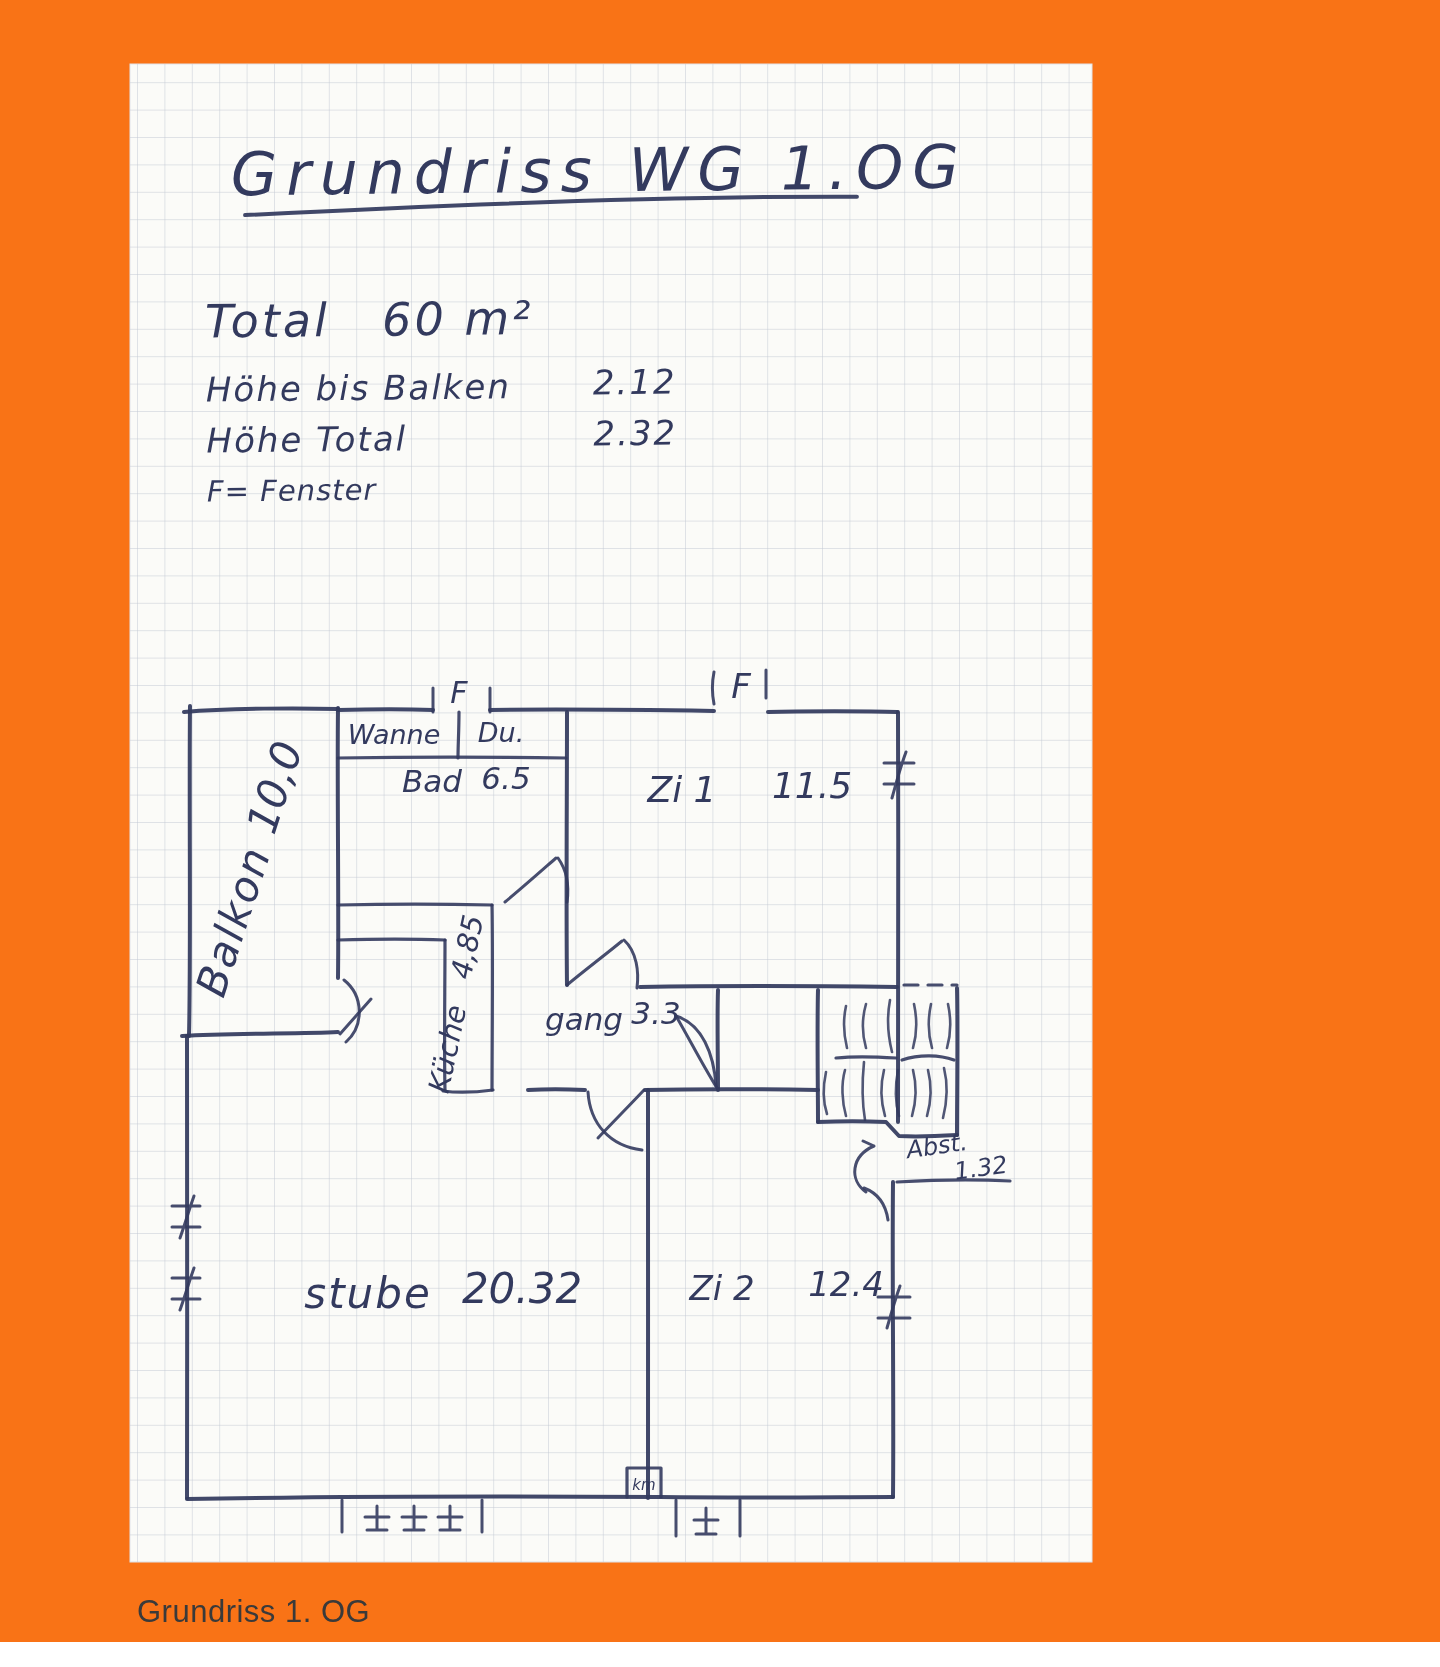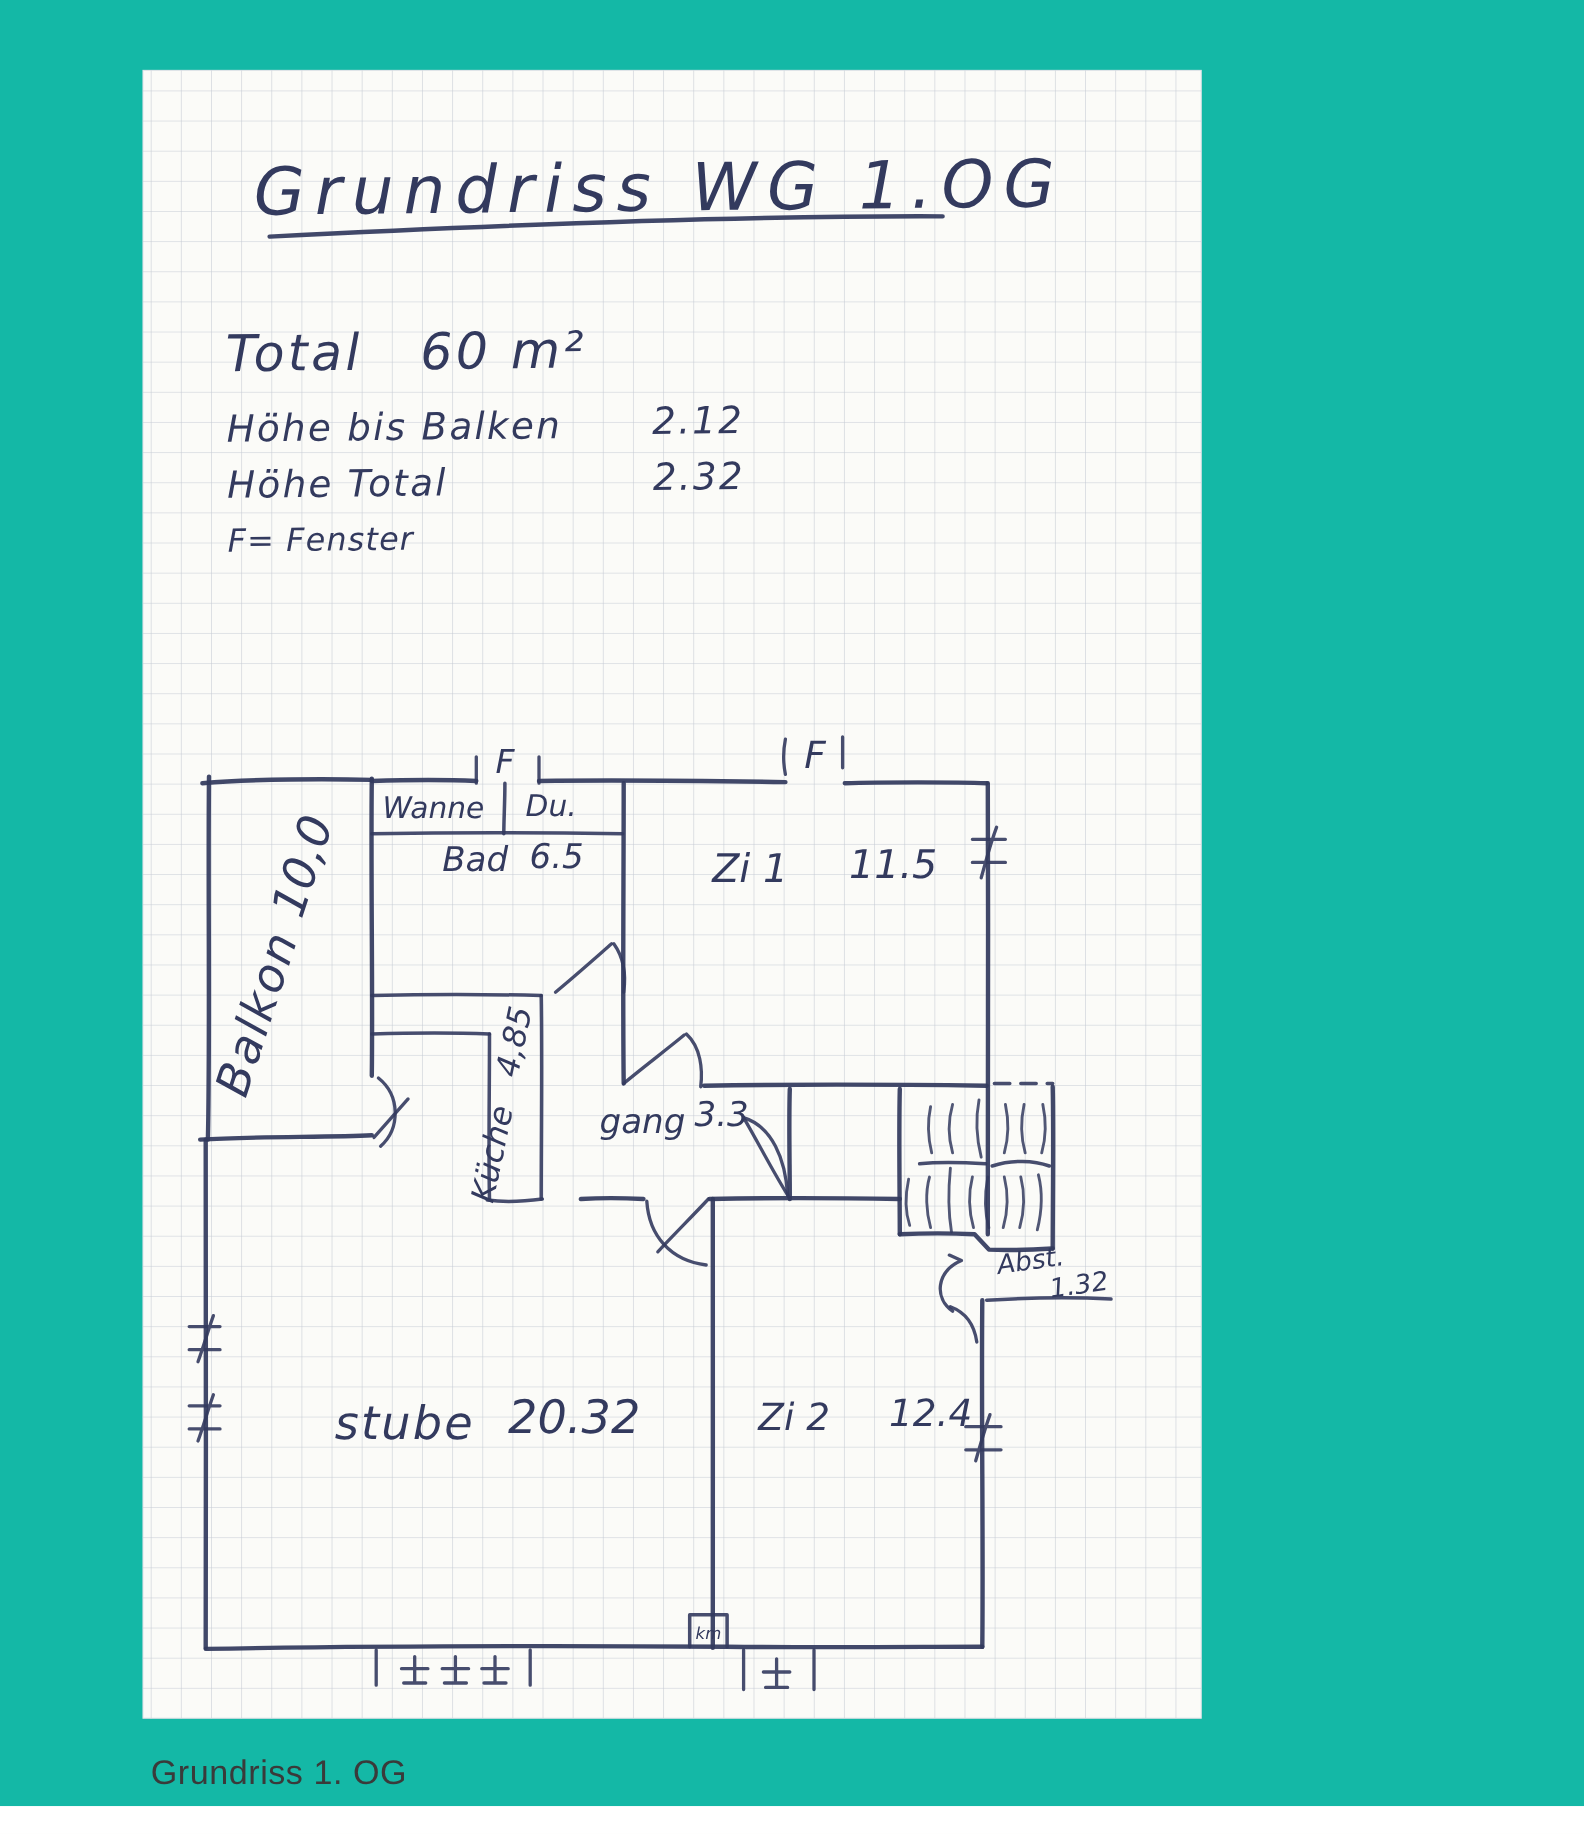--- a/index.html
+++ b/index.html
@@ -1,17 +1,17 @@
 <!DOCTYPE html>
 <html><head>
 <meta charset="utf-8">
 <title>Grundriss WG 1.OG</title>
 <style>
   html,body{margin:0;padding:0;background:#ffffff;}
-  .canvas{position:relative;width:1440px;height:1642px;background:#14b8a6;overflow:hidden;}
+  .canvas{position:relative;width:1440px;height:1642px;background:#f97316;overflow:hidden;}
   svg{position:absolute;left:0;top:0;}
   .hw{font-family:"DejaVu Sans",sans-serif;font-style:italic;fill:#333a5e;}
   .wall{fill:none;stroke:#333a5e;stroke-width:4;stroke-linecap:round;stroke-linejoin:round;opacity:.93;}
   .wall-thin{fill:none;stroke:#333a5e;stroke-width:3.2;stroke-linecap:round;stroke-linejoin:round;opacity:.9;}
   .mark{fill:none;stroke:#333a5e;stroke-width:3;stroke-linecap:round;opacity:.9;}
   .hatch{fill:none;stroke:#333a5e;stroke-width:2.6;stroke-linecap:round;opacity:.85;}
   .caption{font-family:"Liberation Sans",sans-serif;fill:#3a3a3a;}
 </style>
 </head>
 <body>

